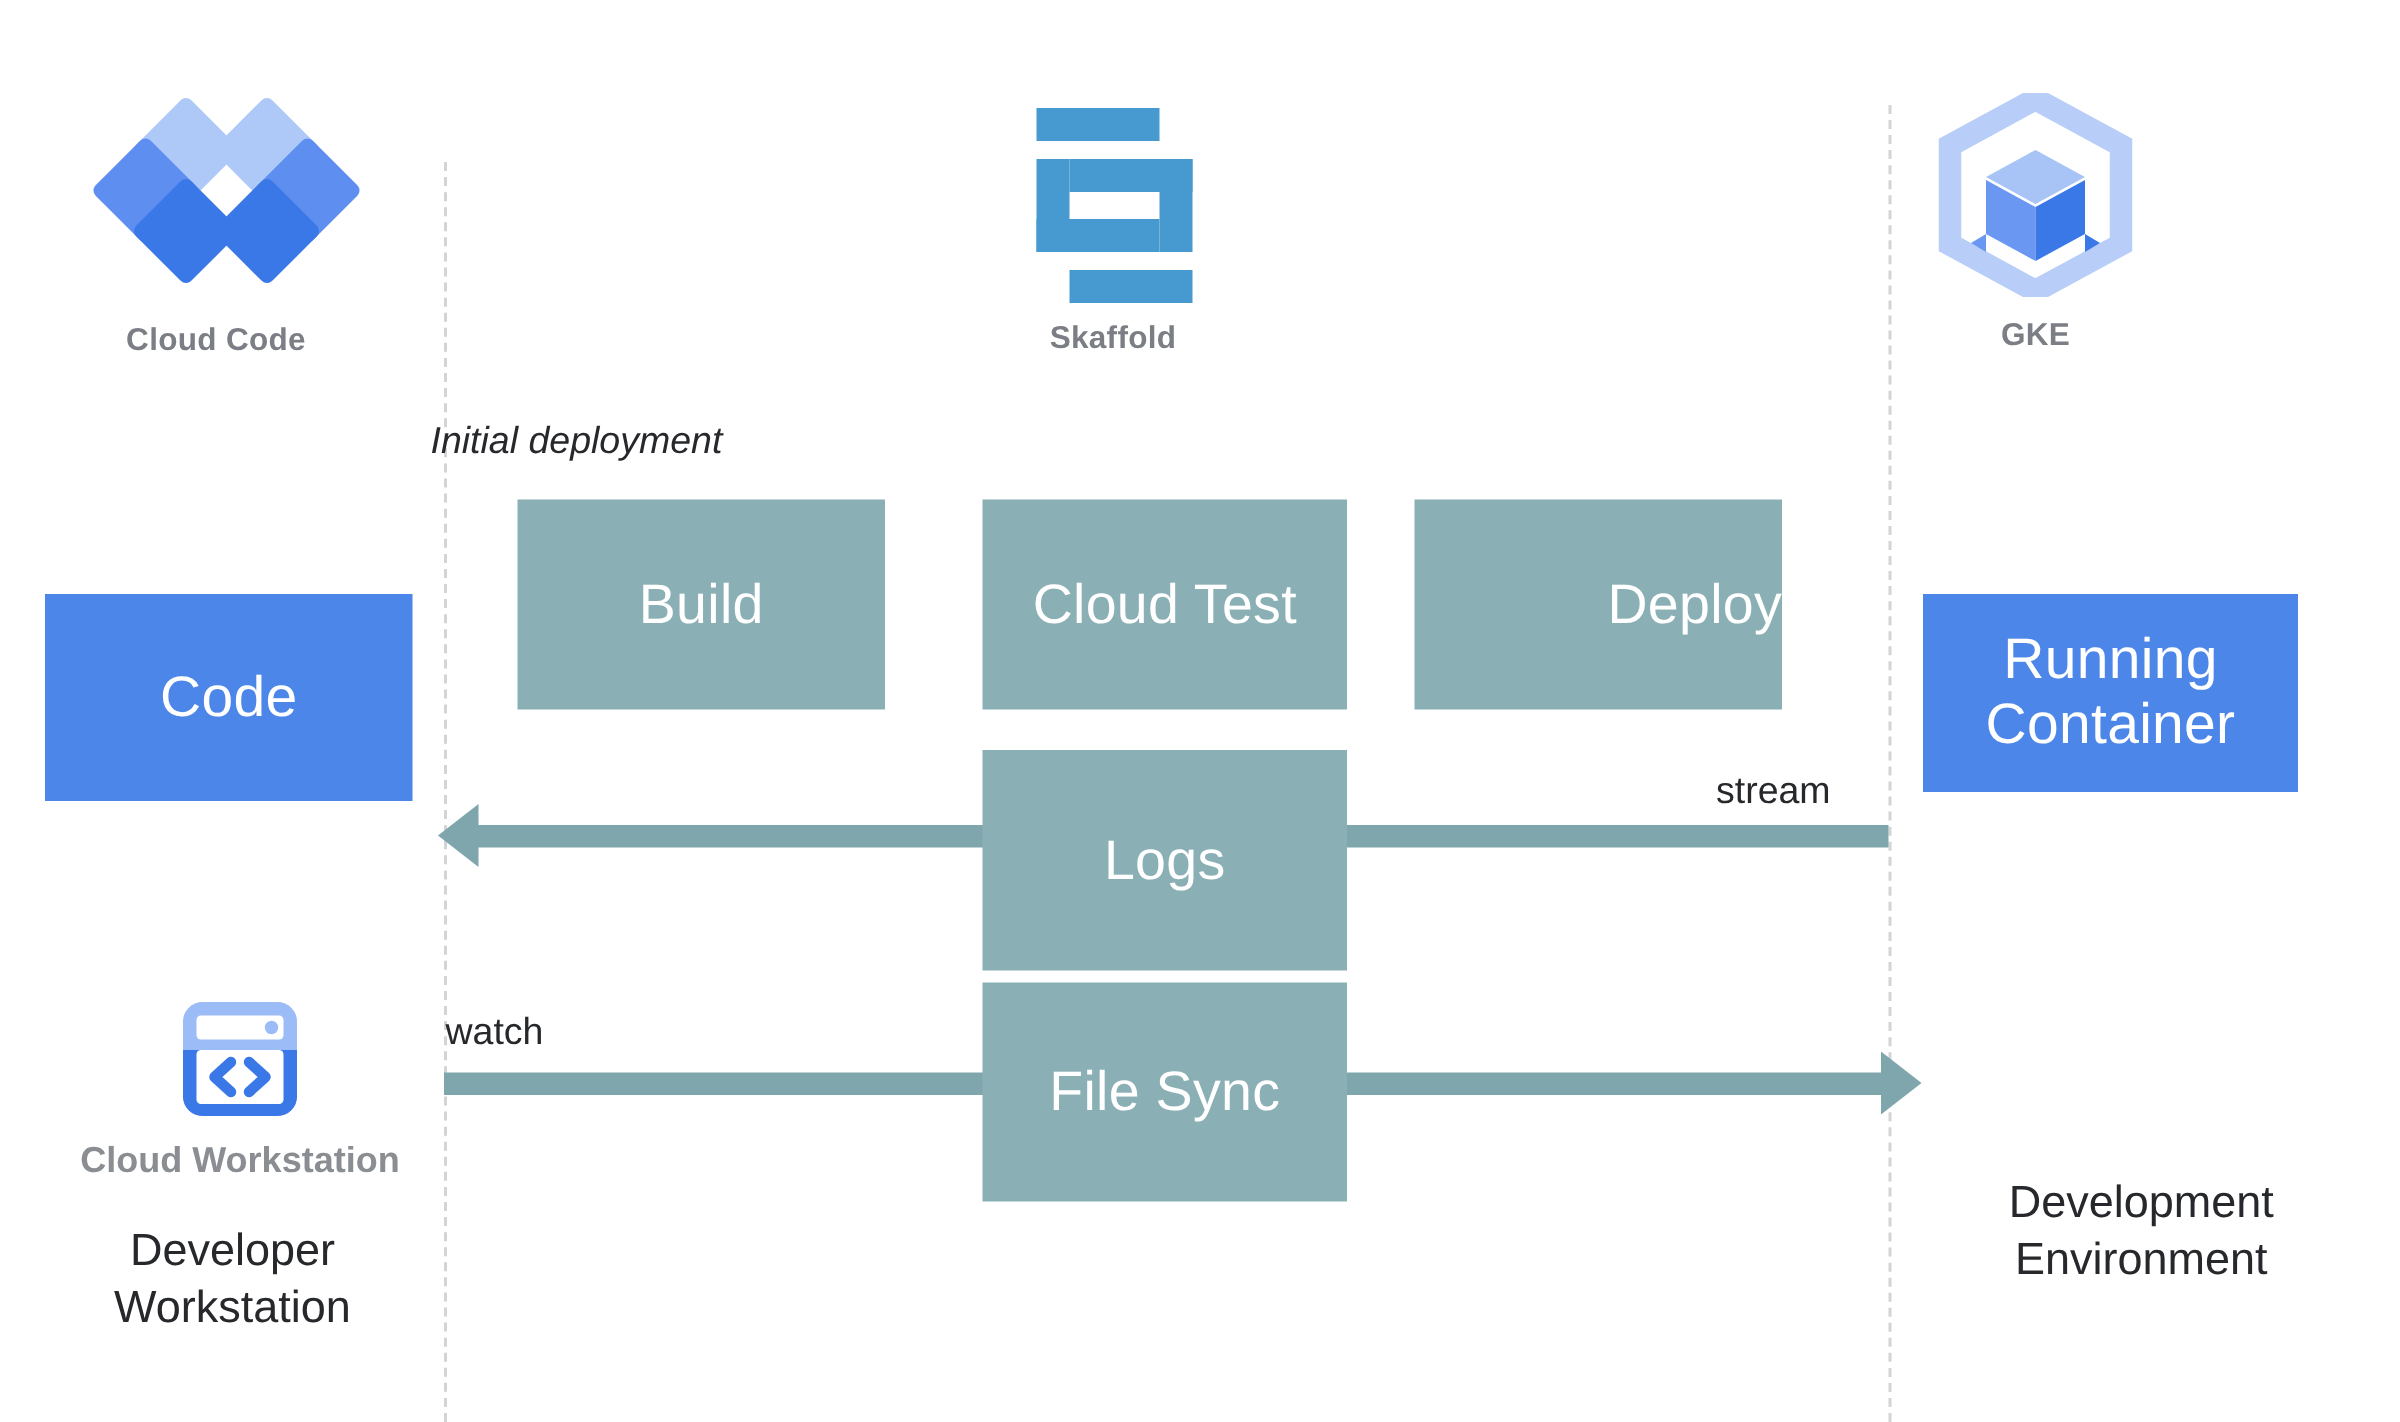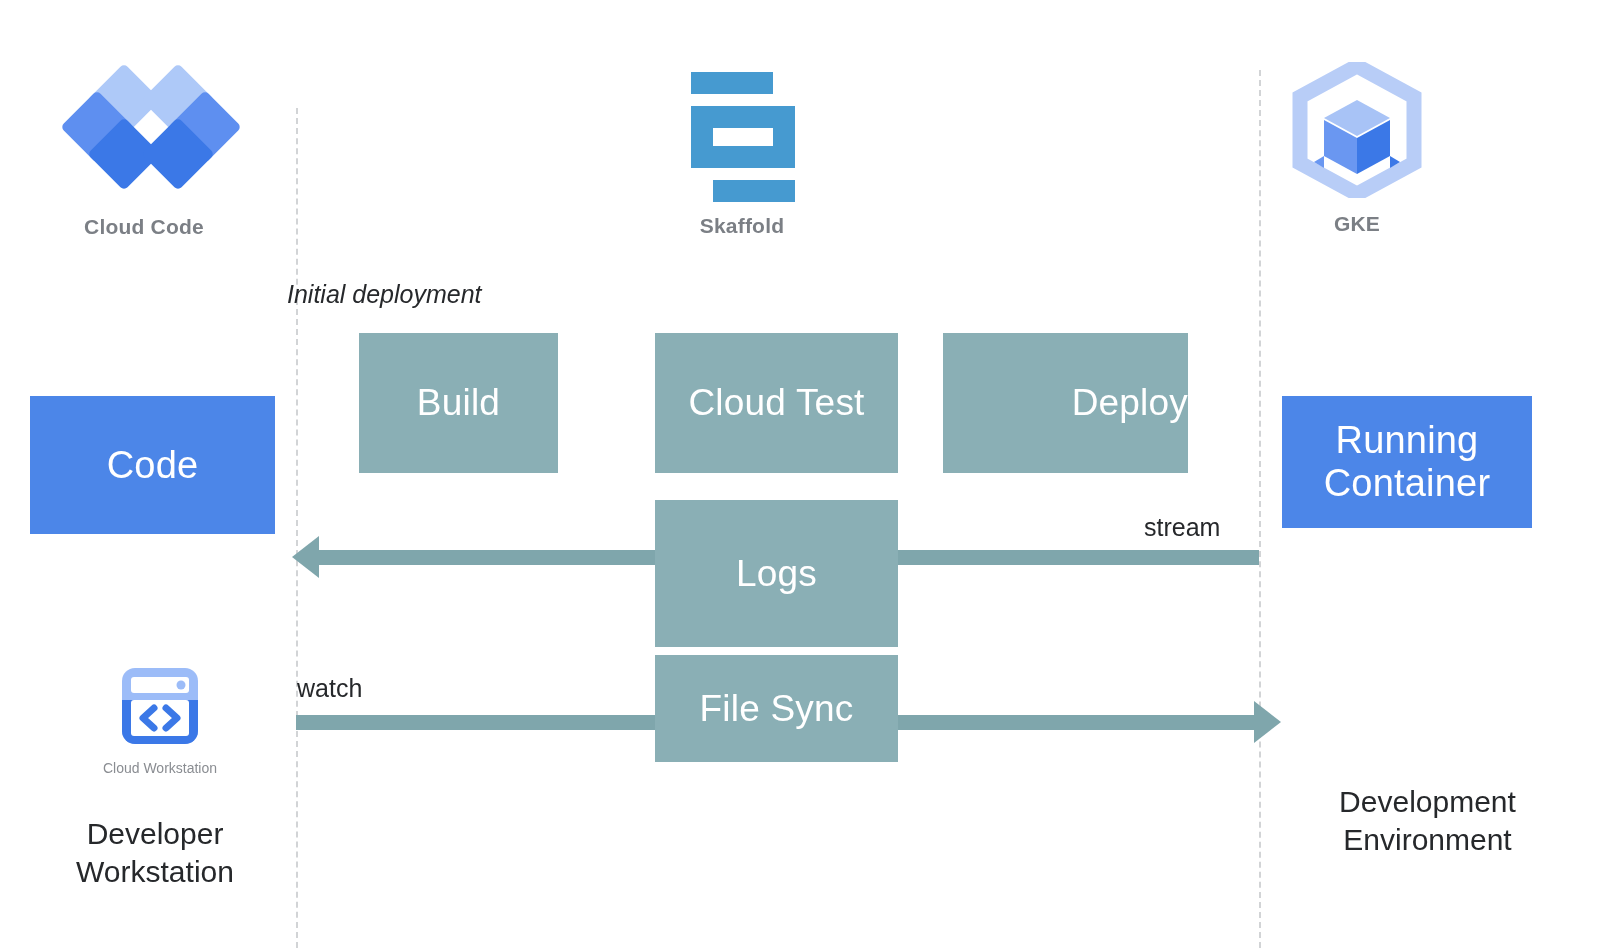--- a/index.html
+++ b/index.html
@@ -160,22 +160,22 @@
     width: 250px;
     text-align: center;
   }
   #logo-cloud-workstation {
     position: relative;
     width: 92px;
     height: 92px;
     margin: 0 auto 8px auto;
   }
   .ws-caption {
-    font-size: 14px;
-    font-weight: normal;
+    font-size: 24px;
+    font-weight: bold;
     color: #8a8d92;
     white-space: nowrap;
   }
 </style>
 </head>
 <body>
 
 <div id="stage">
 
   <div class="lane-divider" id="divider-left"></div>
@@ -229,37 +229,37 @@
 
   <div class="blue-box" style="left:30px; top:396px; width:245px; height:138px;">
     <span>Code</span>
   </div>
 
   <div class="blue-box" style="left:1282px; top:396px; width:250px; height:132px; white-space:pre-line;">
     <span>Running
 Container</span>
   </div>
 
-  <div class="stage-box" style="left:359px; top:333px; width:199px; height:140px;">
+  <div class="stage-box" style="left:345px; top:333px; width:245px; height:140px;">
     <span>Build</span>
   </div>
 
   <div class="stage-box" style="left:655px; top:333px; width:243px; height:140px;">
     <span>Cloud Test</span>
   </div>
 
   <div class="stage-box" style="left:943px; top:333px; width:245px; height:140px;justify-content:flex-end;">
     <span>Deploy</span>
   </div>
 
   <div class="stage-box" style="left:655px; top:487px; width:243px; height:147px;margin-top:13px;">
     <span>Logs</span>
   </div>
 
-  <div class="stage-box" style="left:655px; top:655px; width:243px; height:107px;">
+  <div class="stage-box" style="left:655px; top:655px; width:243px; height:146px;">
     <span>File Sync</span>
   </div>
 
   <div class="flow-label" style="left:287px; top:280px;font-style:italic;">Initial deployment</div>
 
   <div class="flow-label" style="left:1144px; top:513px;">stream</div>
 
   <div class="flow-label" style="left:297px; top:674px;">watch</div>
 
   <div id="workstation-block">

